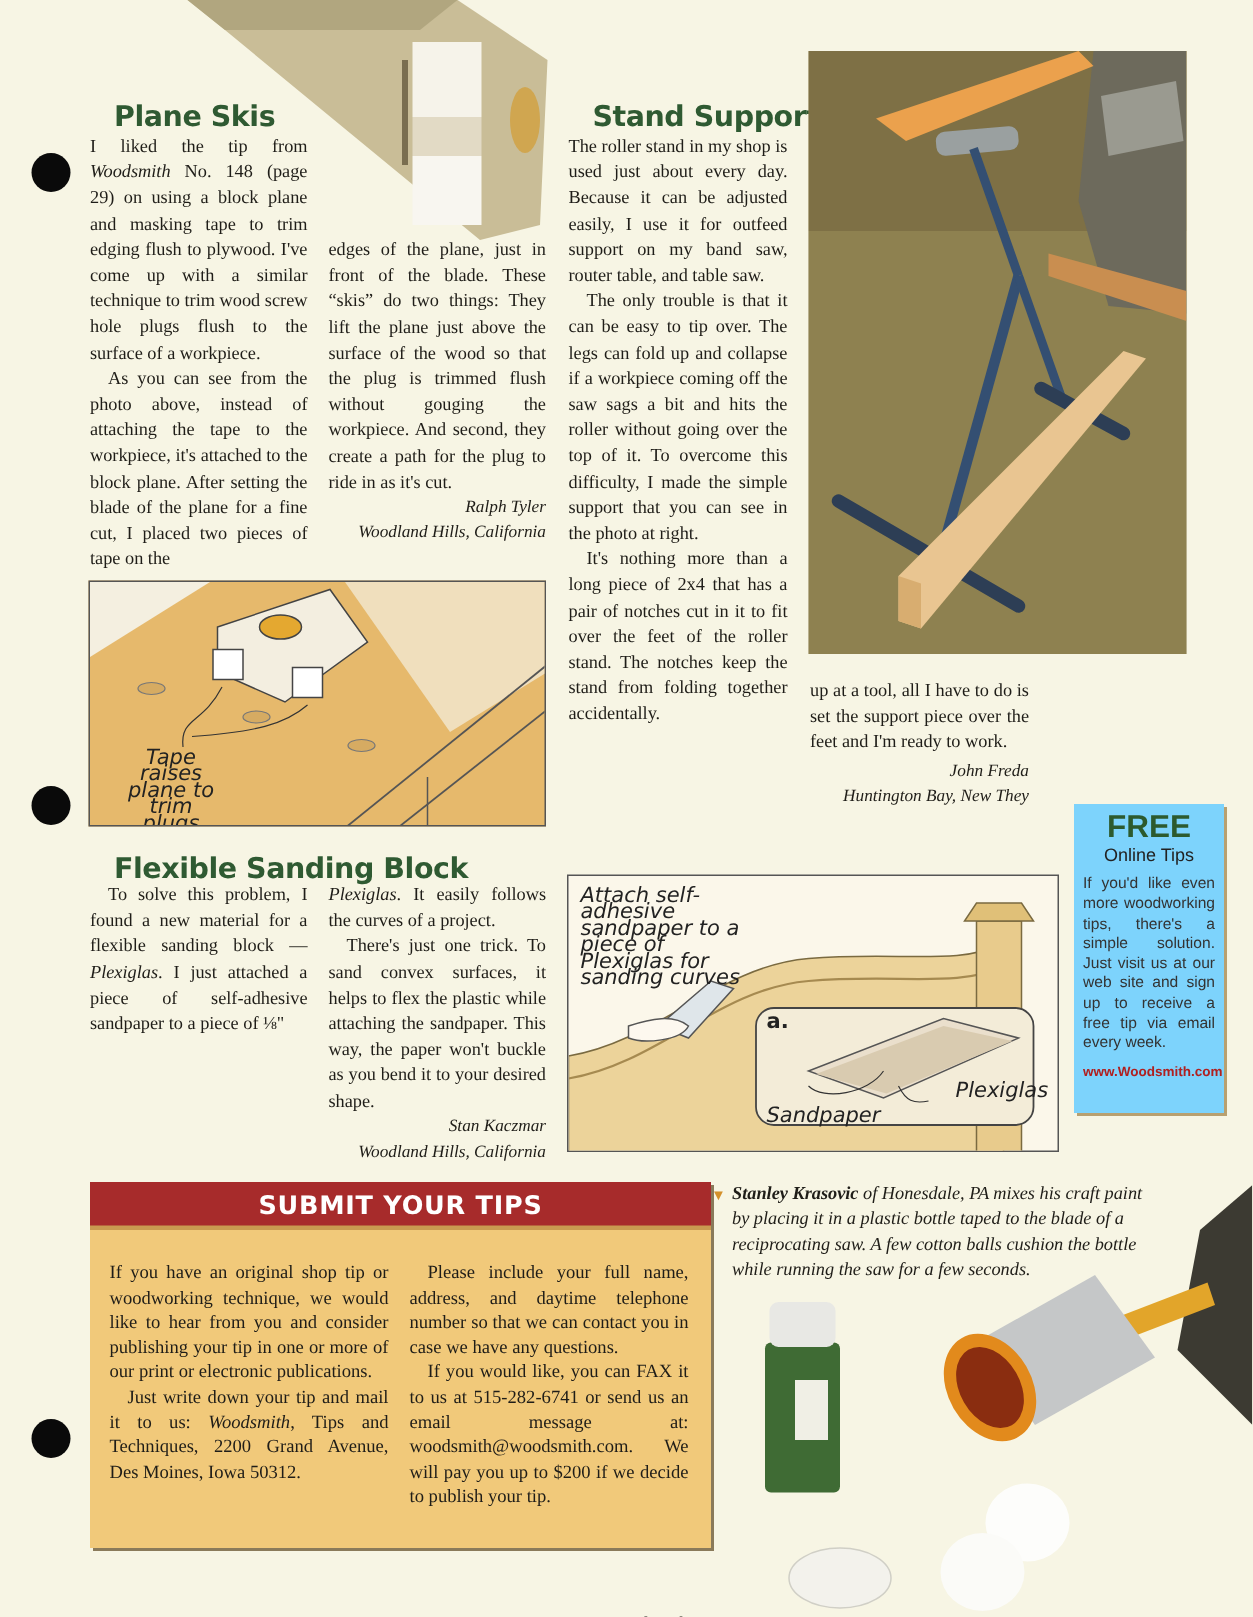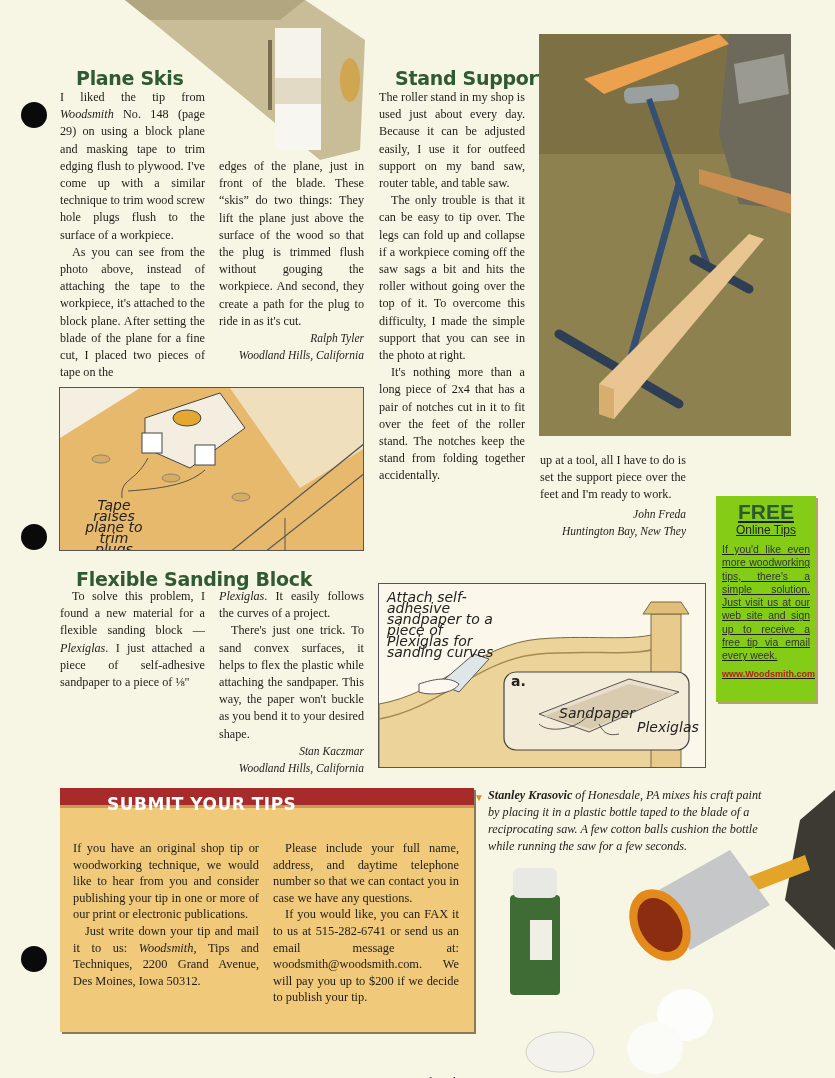--- a/index.html
+++ b/index.html
@@ -9,23 +9,23 @@
   .head { font-family: "DejaVu Sans", "Liberation Sans", sans-serif; font-weight: bold; color: #2f5a32; font-size: 19px; letter-spacing: -0.3px; line-height: 22px; margin-left: 16px; }
   .col { position: absolute; font-size: 12.2px; line-height: 17.2px; text-align: justify; font-family: "Liberation Serif", "DejaVu Serif", serif; }
   .col p { text-indent: 0; }
   .col p.ind { text-indent: 12px; }
   .sig { text-align: right; font-style: italic; font-size: 11.5px; line-height: 17px; }
   .caption { position: absolute; font-family: "DejaVu Sans", "Liberation Sans", sans-serif; font-style: italic; font-size: 14px; line-height: 11px; color: #222; text-align: center; }
   .illus-box { position: absolute; border: 1.5px solid #555; overflow: hidden; }
   .photo { position: absolute; overflow: hidden; }
   
   .tips-box { position: absolute; left: 60px; top: 788px; width: 414px; height: 244px; background: #f1c97a; box-shadow: 2px 2px 0 #8a7a5a; }
-  .tips-bar { height: 20px; background: #a72b2b; color: #fff; font-family: "DejaVu Sans", "Liberation Sans", sans-serif; font-weight: bold; font-size: 17px; line-height: 32px; letter-spacing: 0.5px; border-bottom: 3px solid #c99a50; padding-left: 47px; }
+  .tips-bar { height: 32px; background: #a72b2b; color: #fff; text-align: center; font-family: "DejaVu Sans", "Liberation Sans", sans-serif; font-weight: bold; font-size: 17px; line-height: 32px; letter-spacing: 0.5px; border-bottom: 3px solid #c99a50; }
   .tips-col { position: absolute; top: 52px; width: 186px; font-size: 12.4px; line-height: 16.6px; text-align: justify; font-family: "Liberation Serif", "DejaVu Serif", serif; }
-  .free-box { position: absolute; left: 716px; top: 496px; width: 100px; height: 206px; background: #84cc16; box-shadow: 2px 2px 0 #b8a070; padding: 6px 6px; text-align: center; font-family: "Liberation Sans", "DejaVu Sans", sans-serif; text-decoration: underline; }
+  .free-box { position: absolute; left: 716px; top: 536px; width: 100px; height: 206px; background: #7dd3fc; box-shadow: 2px 2px 0 #b8a070; padding: 6px 6px; text-align: center; font-family: "Liberation Sans", "DejaVu Sans", sans-serif; }
   .free-title { font-weight: bold; color: #2c5a2e; font-size: 21px; line-height: 20px; }
   .free-sub { font-size: 12px; color: #222; line-height: 17px; margin-bottom: 4px; }
   .free-body { font-size: 10.4px; line-height: 13.3px; color: #333; text-align: justify; }
   .free-url { font-size: 9px; font-weight: bold; color: #b02020; margin-top: 6px; }
   .footer { position: absolute; top: 1054px; font-size: 12px; font-family: "Liberation Serif", "DejaVu Serif", serif; margin-top: 21px; }
   .krasovic { position: absolute; left: 488px; top: 787px; width: 275px; font-style: italic; font-size: 12.2px; line-height: 17px; font-family: "Liberation Serif", "DejaVu Serif", serif; }
 </style>
 </head>
 <body>
 
@@ -134,21 +134,21 @@
     <polygon points="60,100 95,70 110,75 80,108" fill="#dfe6ea" stroke="#555"></polygon>
     <path d="M 40 100 C 55 95, 70 92, 80 100 C 75 110, 50 112, 40 108 Z" fill="#fdf8ef" stroke="#555"></path>
     <rect x="125" y="88" width="185" height="78" rx="12" fill="#f3ecd8" stroke="#444" stroke-width="1.2"></rect>
     <polygon points="160,130 250,95 300,108 210,148" fill="#eadfcc" stroke="#555"></polygon>
     <polygon points="165,132 250,100 296,110 212,145" fill="#d9cbb0"></polygon>
     <path d="M 160 140 C 170 150, 200 145, 210 130" stroke="#333" fill="none" stroke-width="0.8"></path>
     <path d="M 240 150 C 230 152, 225 150, 220 140" stroke="#333" fill="none" stroke-width="0.8"></path>
   </svg>
   <div class="caption" style="left:8px;top:8px;width:112px;text-align:left;">Attach self-adhesive sandpaper to a piece of Plexiglas for sanding curves</div>
   <div class="caption" style="left:132px;top:92px;font-style:normal;font-weight:bold;font-size:14px;">a.</div>
-  <div class="caption" style="left:132px;top:124px;margin-left:48px;">Sandpaper</div>
+  <div class="caption" style="left:132px;top:155px;">Sandpaper</div>
   <div class="caption" style="left:258px;top:138px;">Plexiglas</div>
 </div>
 
 <div class="tips-box">
   <div class="tips-bar">SUBMIT YOUR TIPS</div>
   <div class="tips-col" style="left:13px;">
     <p>If you have an original shop tip or woodworking technique, we would like to hear from you and consider publishing your tip in one or more of our print or electronic publications.</p>
     <p style="text-indent:12px;"><span>Just write down your tip and mail it to us: </span><i>Woodsmith</i><span>, Tips and Techniques, 2200 Grand Avenue, Des Moines, Iowa 50312.</span></p>
   </div>
   <div class="tips-col" style="left:213px;">

